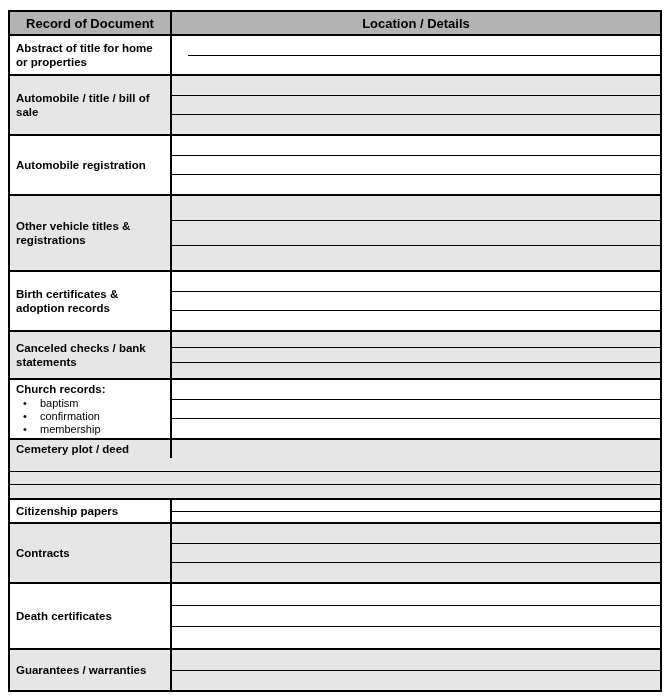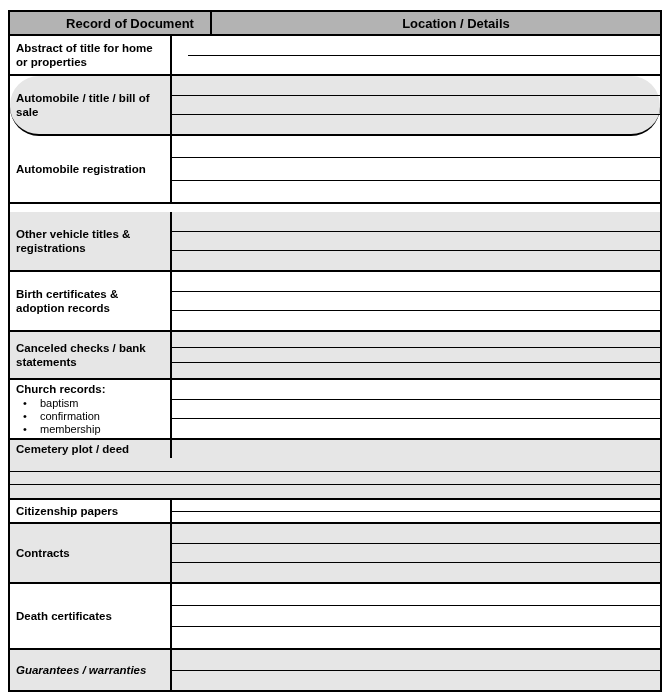--- a/index.html
+++ b/index.html
@@ -24,32 +24,32 @@
     background: var(--row-plain);
   }
   .header-row {
     display: flex;
     height: 24px;
     background: var(--header-bg);
     border-bottom: 2px solid var(--border-color);
   }
   .header-cell {
     display: flex; align-items: center; justify-content: center;
-    font-weight: bold; font-size: 13px; margin-left: 40px;
+    font-weight: bold; font-size: 13px;
   }
   .header-cell.left  { width: 162px; border-right: 2px solid var(--border-color); }
   .header-cell.right { flex: 1; }
 
   .row {
     display: flex;
     background: var(--row-plain);
     border-bottom: 2px solid var(--border-color);
   }
   .row.shaded { background: var(--row-shade); }
-  .row.last { border-bottom: none; font-style: italic; }
+  .row.last { border-bottom: none; }
 
   .label-cell {
     width: 162px;
     border-right: 2px solid var(--border-color);
     display: flex; flex-direction: column; justify-content: center;
     padding: 2px 6px;
   }
   .label-text {
     font-weight: bold;
     font-size: 11.5px;
@@ -88,41 +88,41 @@
   <div>
       <div class="row" style="height: 40px; gap: 16px;">
         <div class="label-cell">
           <div class="label-text">Abstract of title for home or properties</div>
         </div>
         <div class="details-cell">
           <div class="detail-line"></div>
           <div class="detail-line"></div>
         </div>
       </div>
-      <div class="row shaded" style="height: 60px; border-radius: 29px;">
+      <div class="row shaded" style="height: 60px;">
         <div class="label-cell">
           <div class="label-text">Automobile / title / bill of sale</div>
         </div>
         <div class="details-cell">
           <div class="detail-line"></div>
           <div class="detail-line"></div>
           <div class="detail-line"></div>
         </div>
       </div>
-      <div class="row" style="height: 68px;">
+      <div class="row" style="height: 60px;">
         <div class="label-cell">
           <div class="label-text">Automobile registration</div>
         </div>
         <div class="details-cell">
           <div class="detail-line"></div>
           <div class="detail-line"></div>
           <div class="detail-line"></div>
         </div>
       </div>
-      <div class="row shaded" style="height: 60px; margin-top: 8px;">
+      <div class="row shaded" style="height: 76px;">
         <div class="label-cell">
           <div class="label-text">Other vehicle titles &amp; registrations</div>
         </div>
         <div class="details-cell">
           <div class="detail-line"></div>
           <div class="detail-line"></div>
           <div class="detail-line"></div>
         </div>
       </div>
       <div class="row" style="height: 60px;">

